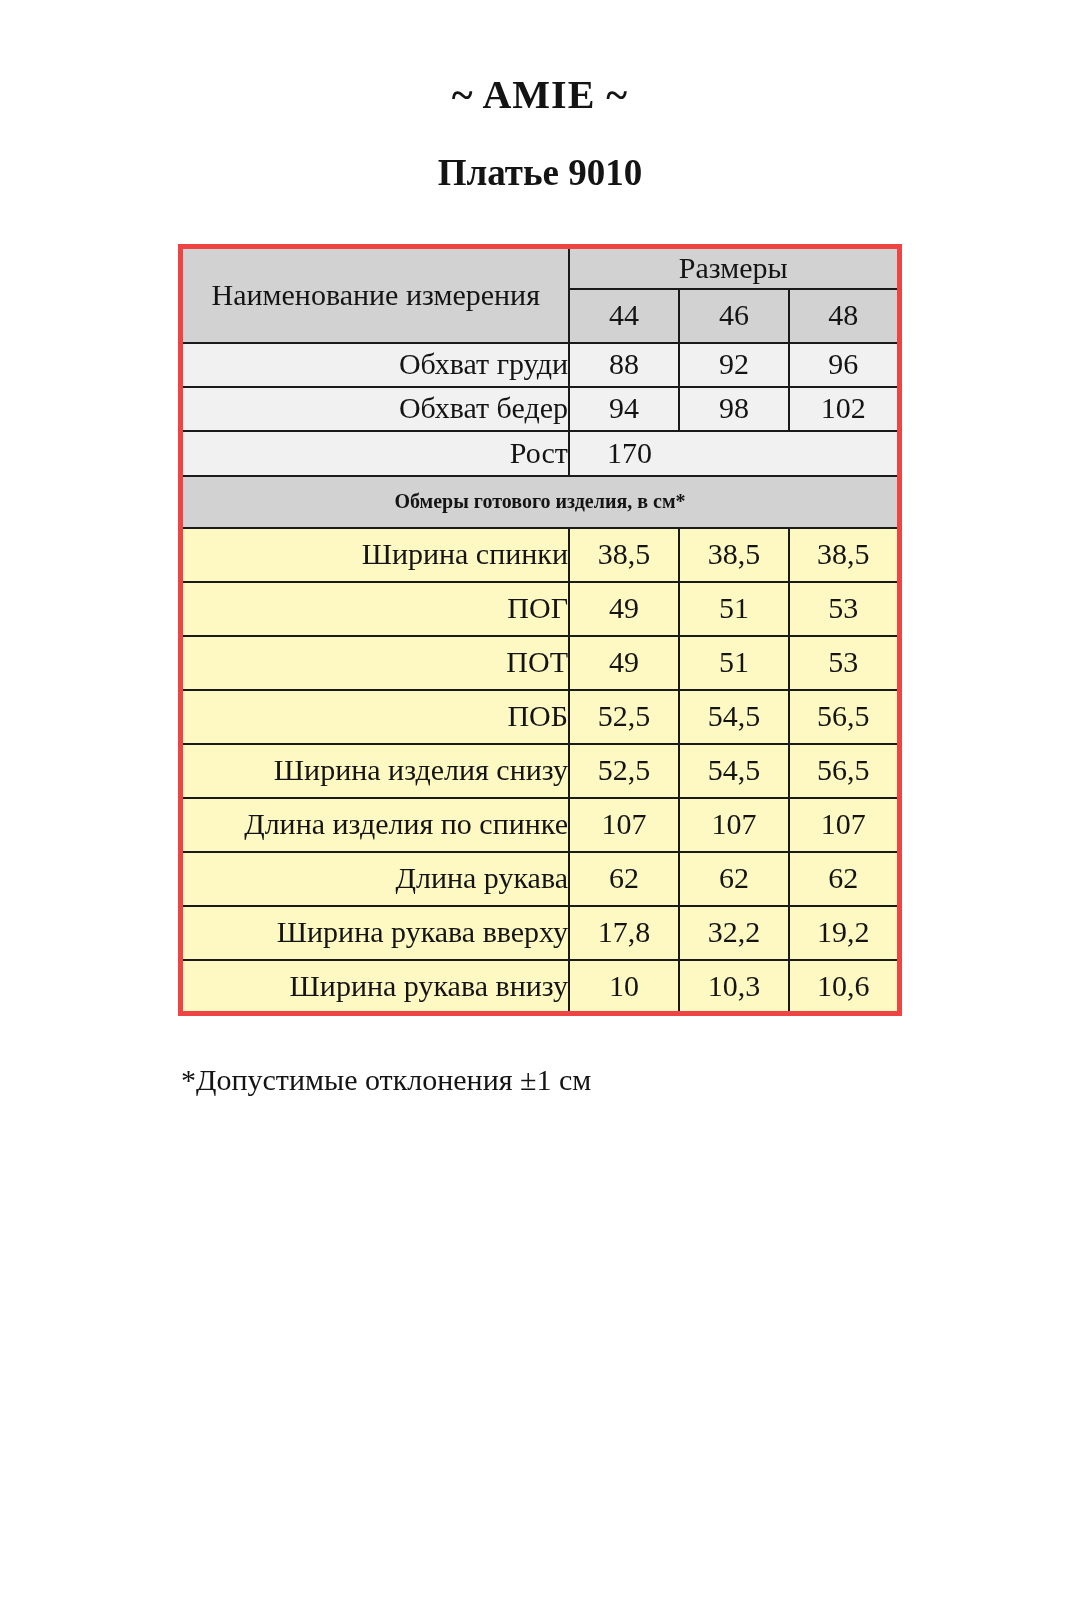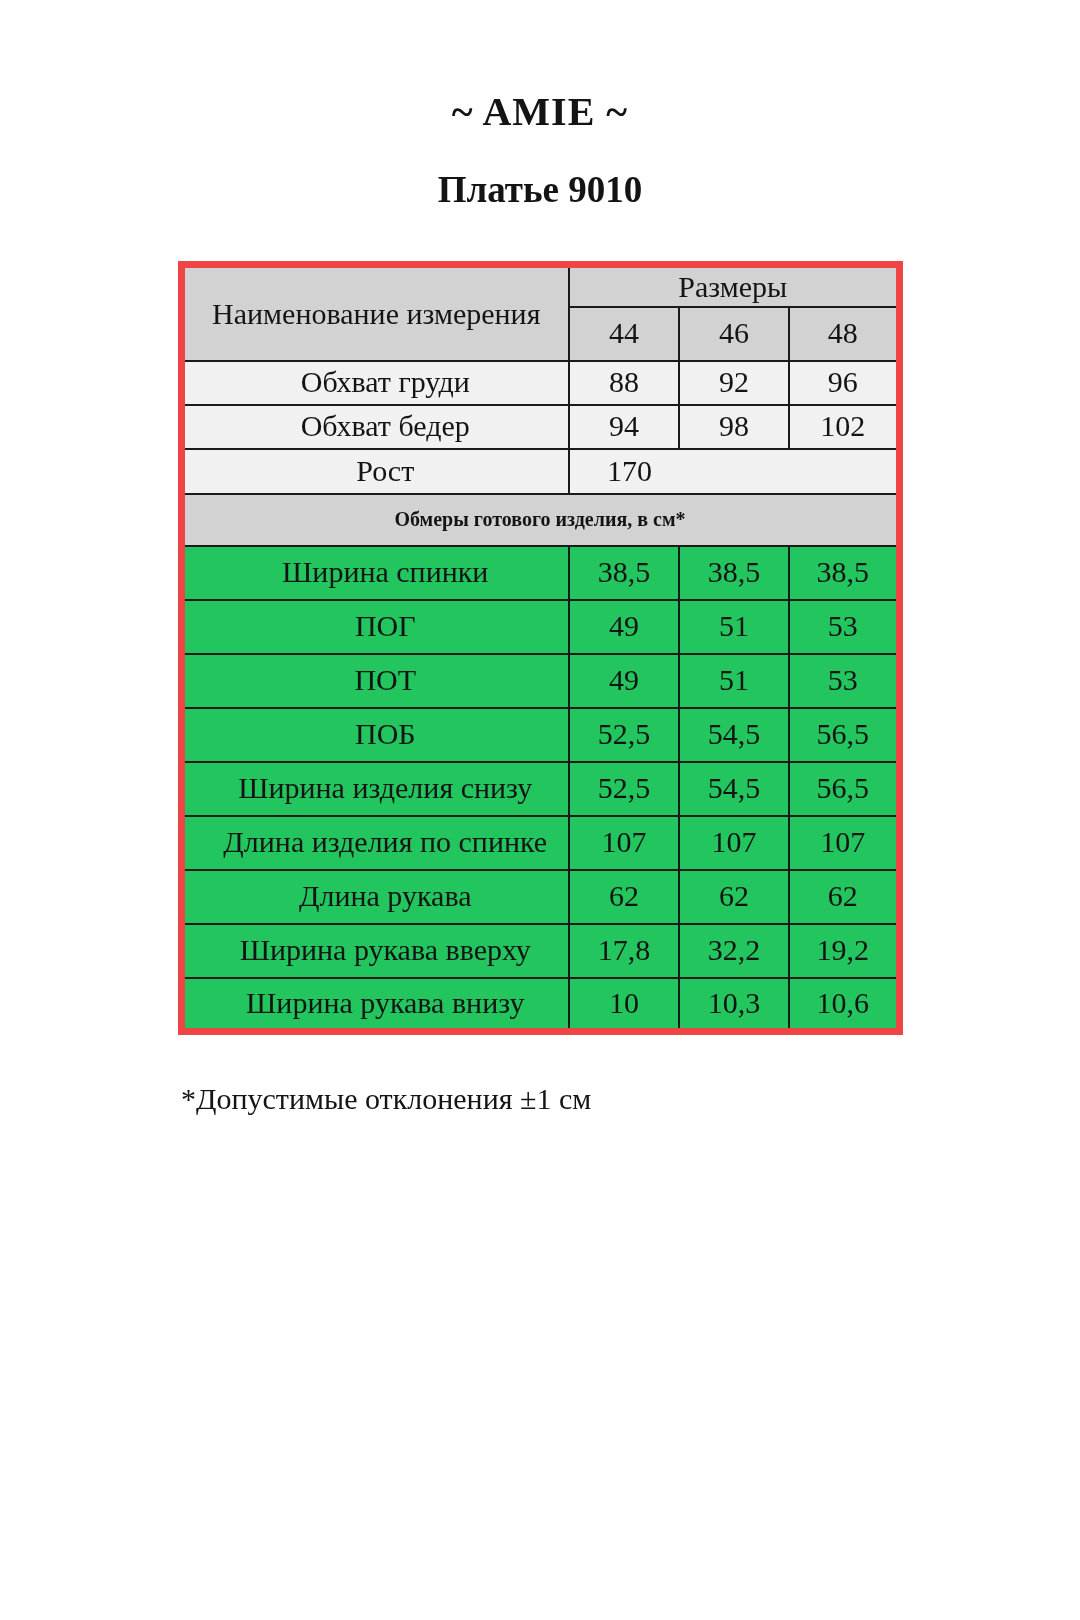--- a/index.html
+++ b/index.html
@@ -13,21 +13,21 @@
     font-family: "Liberation Serif", "DejaVu Serif", serif;
     color: #141414;
     overflow: hidden;
   }
   .page {
     width: 1080px;
     height: 1620px;
     position: relative;
   }
   .brand-title {
-    margin: 17px;
+    margin: 0;
     padding-top: 71px;
     text-align: center;
     font-size: 40px;
     font-weight: bold;
     letter-spacing: 1px;
   }
   .subtitle {
     margin: 0;
     margin-top: 34px;
     text-align: center;
@@ -39,35 +39,35 @@
     margin-top: 33px;
     text-align: center;
     font-size: 37px;
     font-weight: bold;
   }
   table.size-table {
     border-collapse: collapse;
     table-layout: fixed;
     width: 718px;
     margin: 50px auto 0 auto;
-    border: 7px solid #ef4444;
+    border: 5px solid #ef4444;
   }
   .size-table col.c-name { width: 388px; }
   .size-table col.c-size { width: 110px; }
   .size-table th, .size-table td {
     border: 2px solid #1a1a1a;
     padding: 0;
     vertical-align: middle;
     font-size: 30px;
     font-weight: normal;
     line-height: 1.15;
   }
   .hdr-bg  { background: #d2d2d2; }
   .body-bg { background: #f1f1f1; }
-  .white-bg { background: #22c55e; }
+  .white-bg { background: #fef9c3; }
 
   tr.r-sizes-label { height: 42px; }
   tr.r-sizes-nums  { height: 54px; }
   tr.r-body        { height: 44px; }
   tr.r-height      { height: 45px; }
   tr.r-section     { height: 52px; }
   tr.r-garment     { height: 54px; }
 
   .th-name {
     font-weight: bold;
@@ -78,21 +78,21 @@
     font-weight: bold;
     font-size: 29px;
     text-align: center;
   }
   .th-size-num {
     font-weight: bold;
     font-size: 34px;
     text-align: center;
   }
   td.label-cell {
-    text-align: center;
+    text-align: right;
     padding-left: 18px;
   }
   td.value-cell {
     text-align: center;
   }
   td.height-value-cell {
     text-align: left;
     padding-left: 37px;
   }
   td.section-cell {

